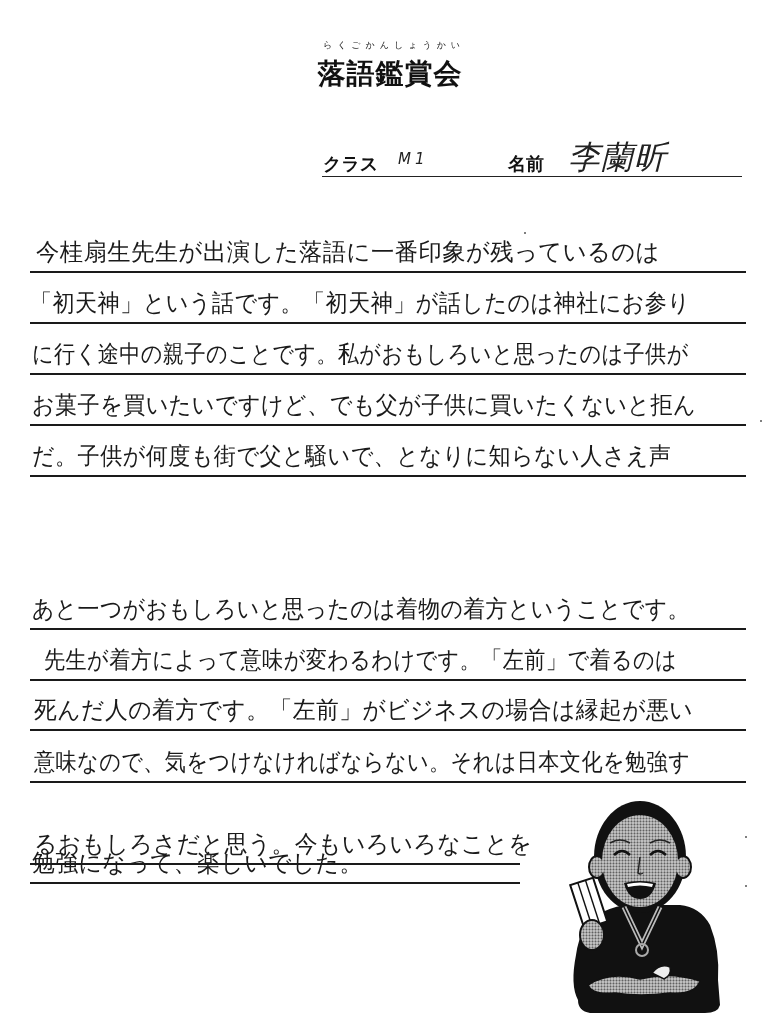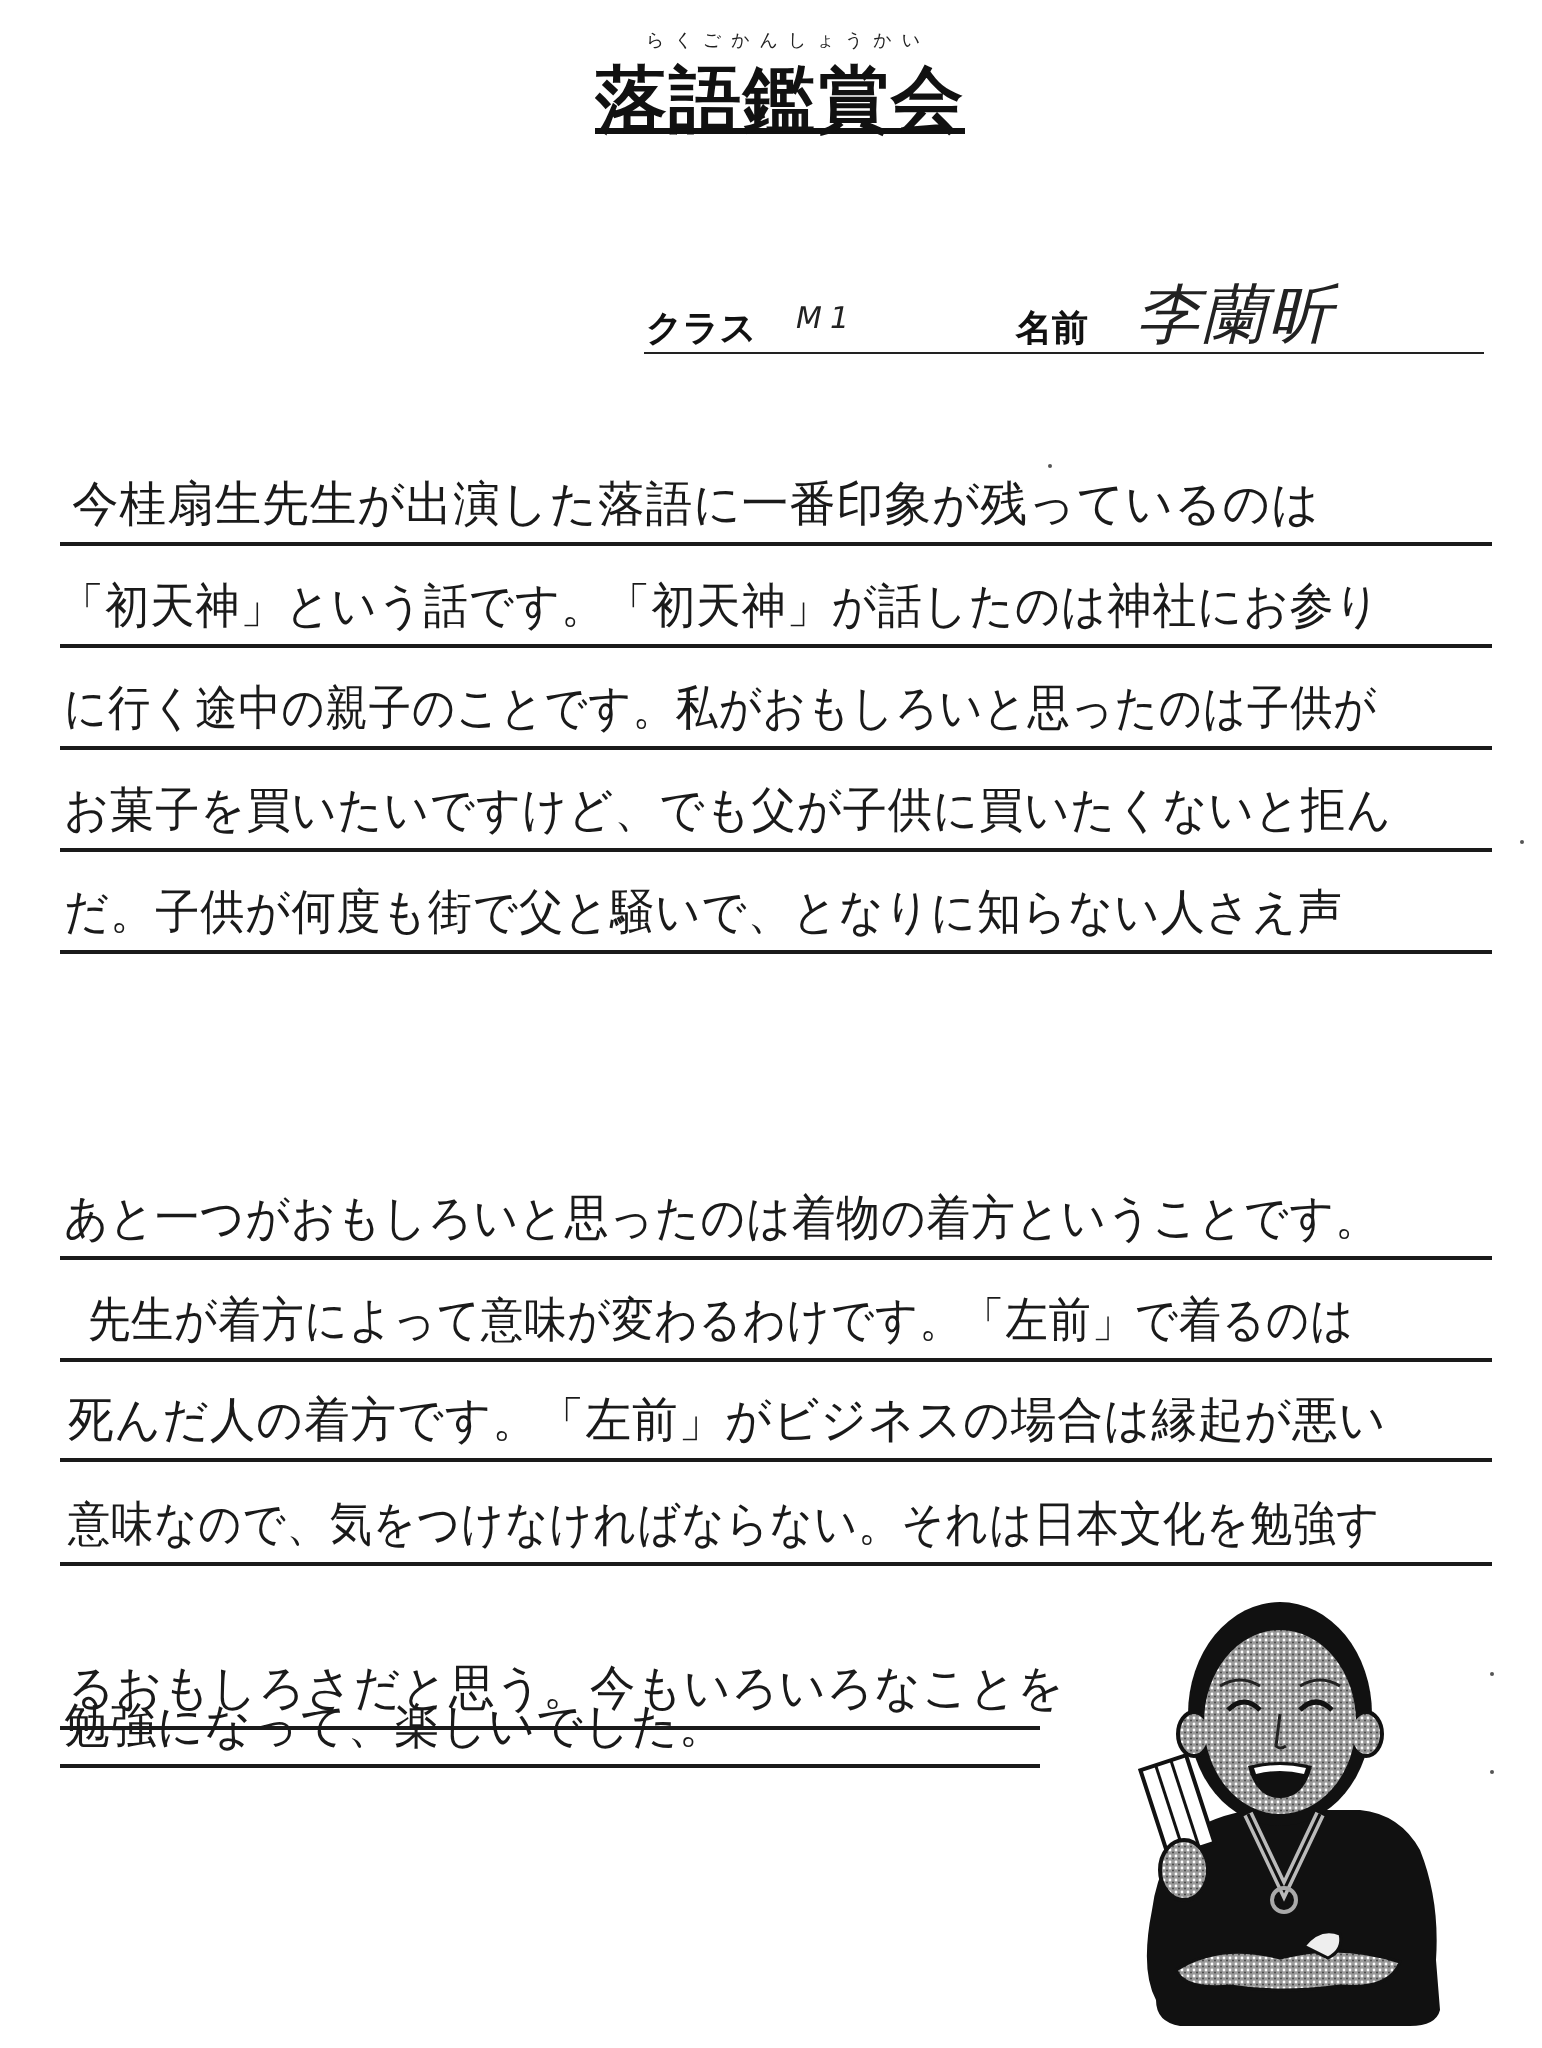--- a/index.html
+++ b/index.html
@@ -23,36 +23,36 @@
   }
   
   .title-wrap {
     position: absolute;
     left: 270px;
     top: 14px;
     width: 240px;
     text-align: center;
   }
   .ruby {
-    font-family: Liberation Mono, monospace;
+    font-family: Liberation Serif, serif;
     font-size: 9px;
     letter-spacing: 5px;
     color: #222;
     height: 14px;
     line-height: 14px;
     padding-left: 8px;
+    margin-top: 24px;
   }
   .title {
     font-family: "DejaVu Serif", serif;
-    font-size: 36px;
+    font-size: 28px;
     font-weight: bold;
     letter-spacing: 1px;
     line-height: 44px;
     color: #111;
-    text-decoration: underline;
   }
   
   .header-line {
     position: absolute;
     left: 322px;
     top: 176px;
     width: 420px;
     height: 0;
     border-top: 1.5px solid #222;
   }

